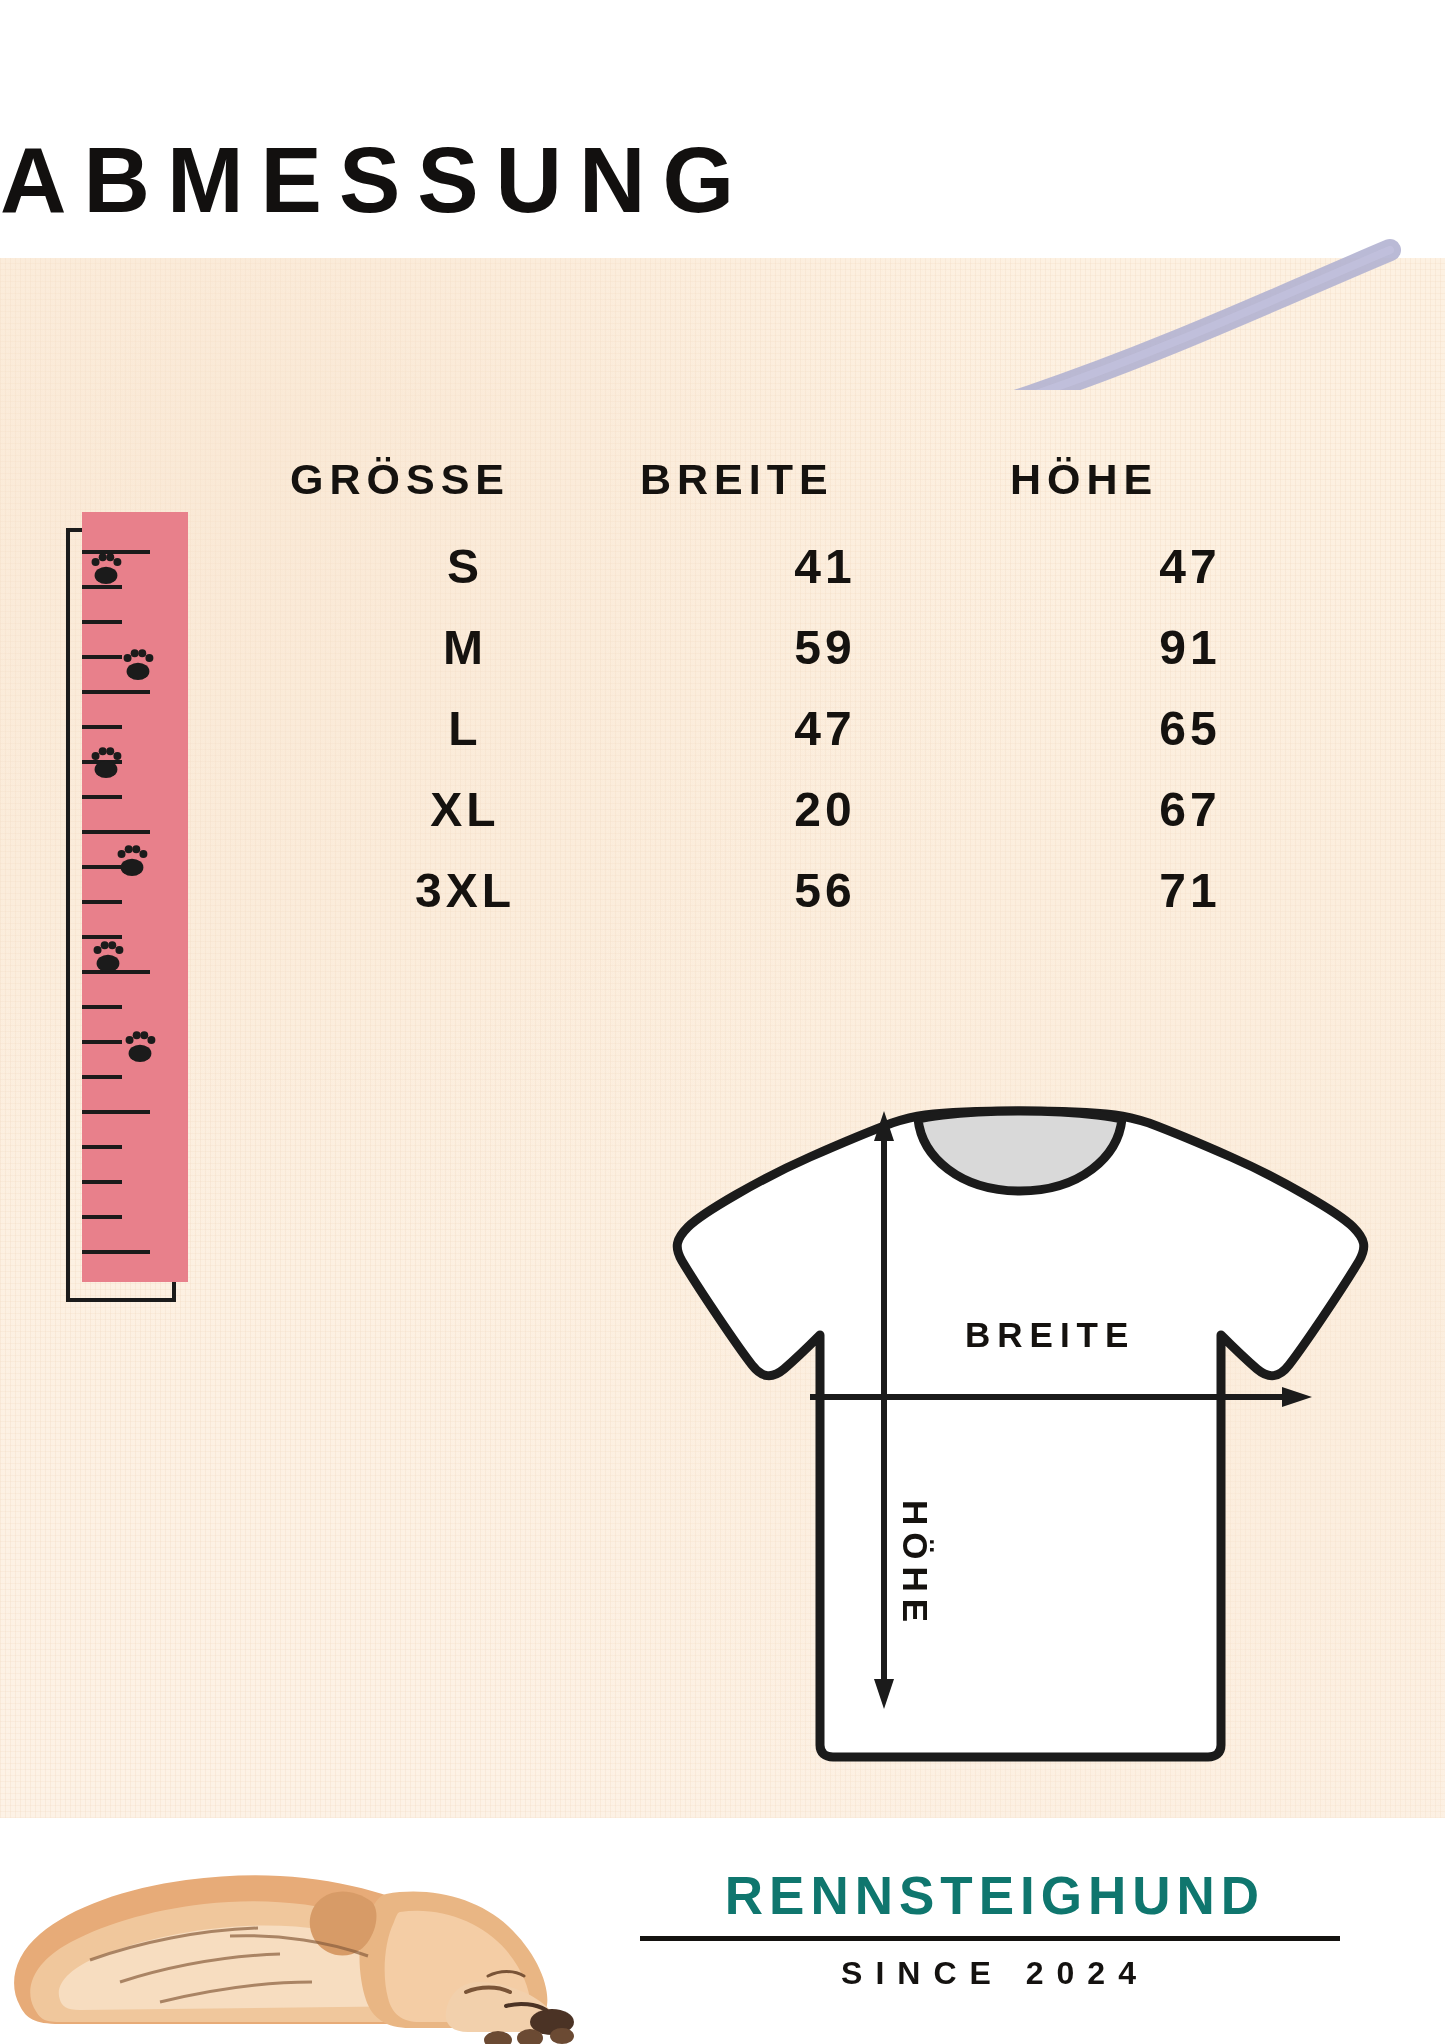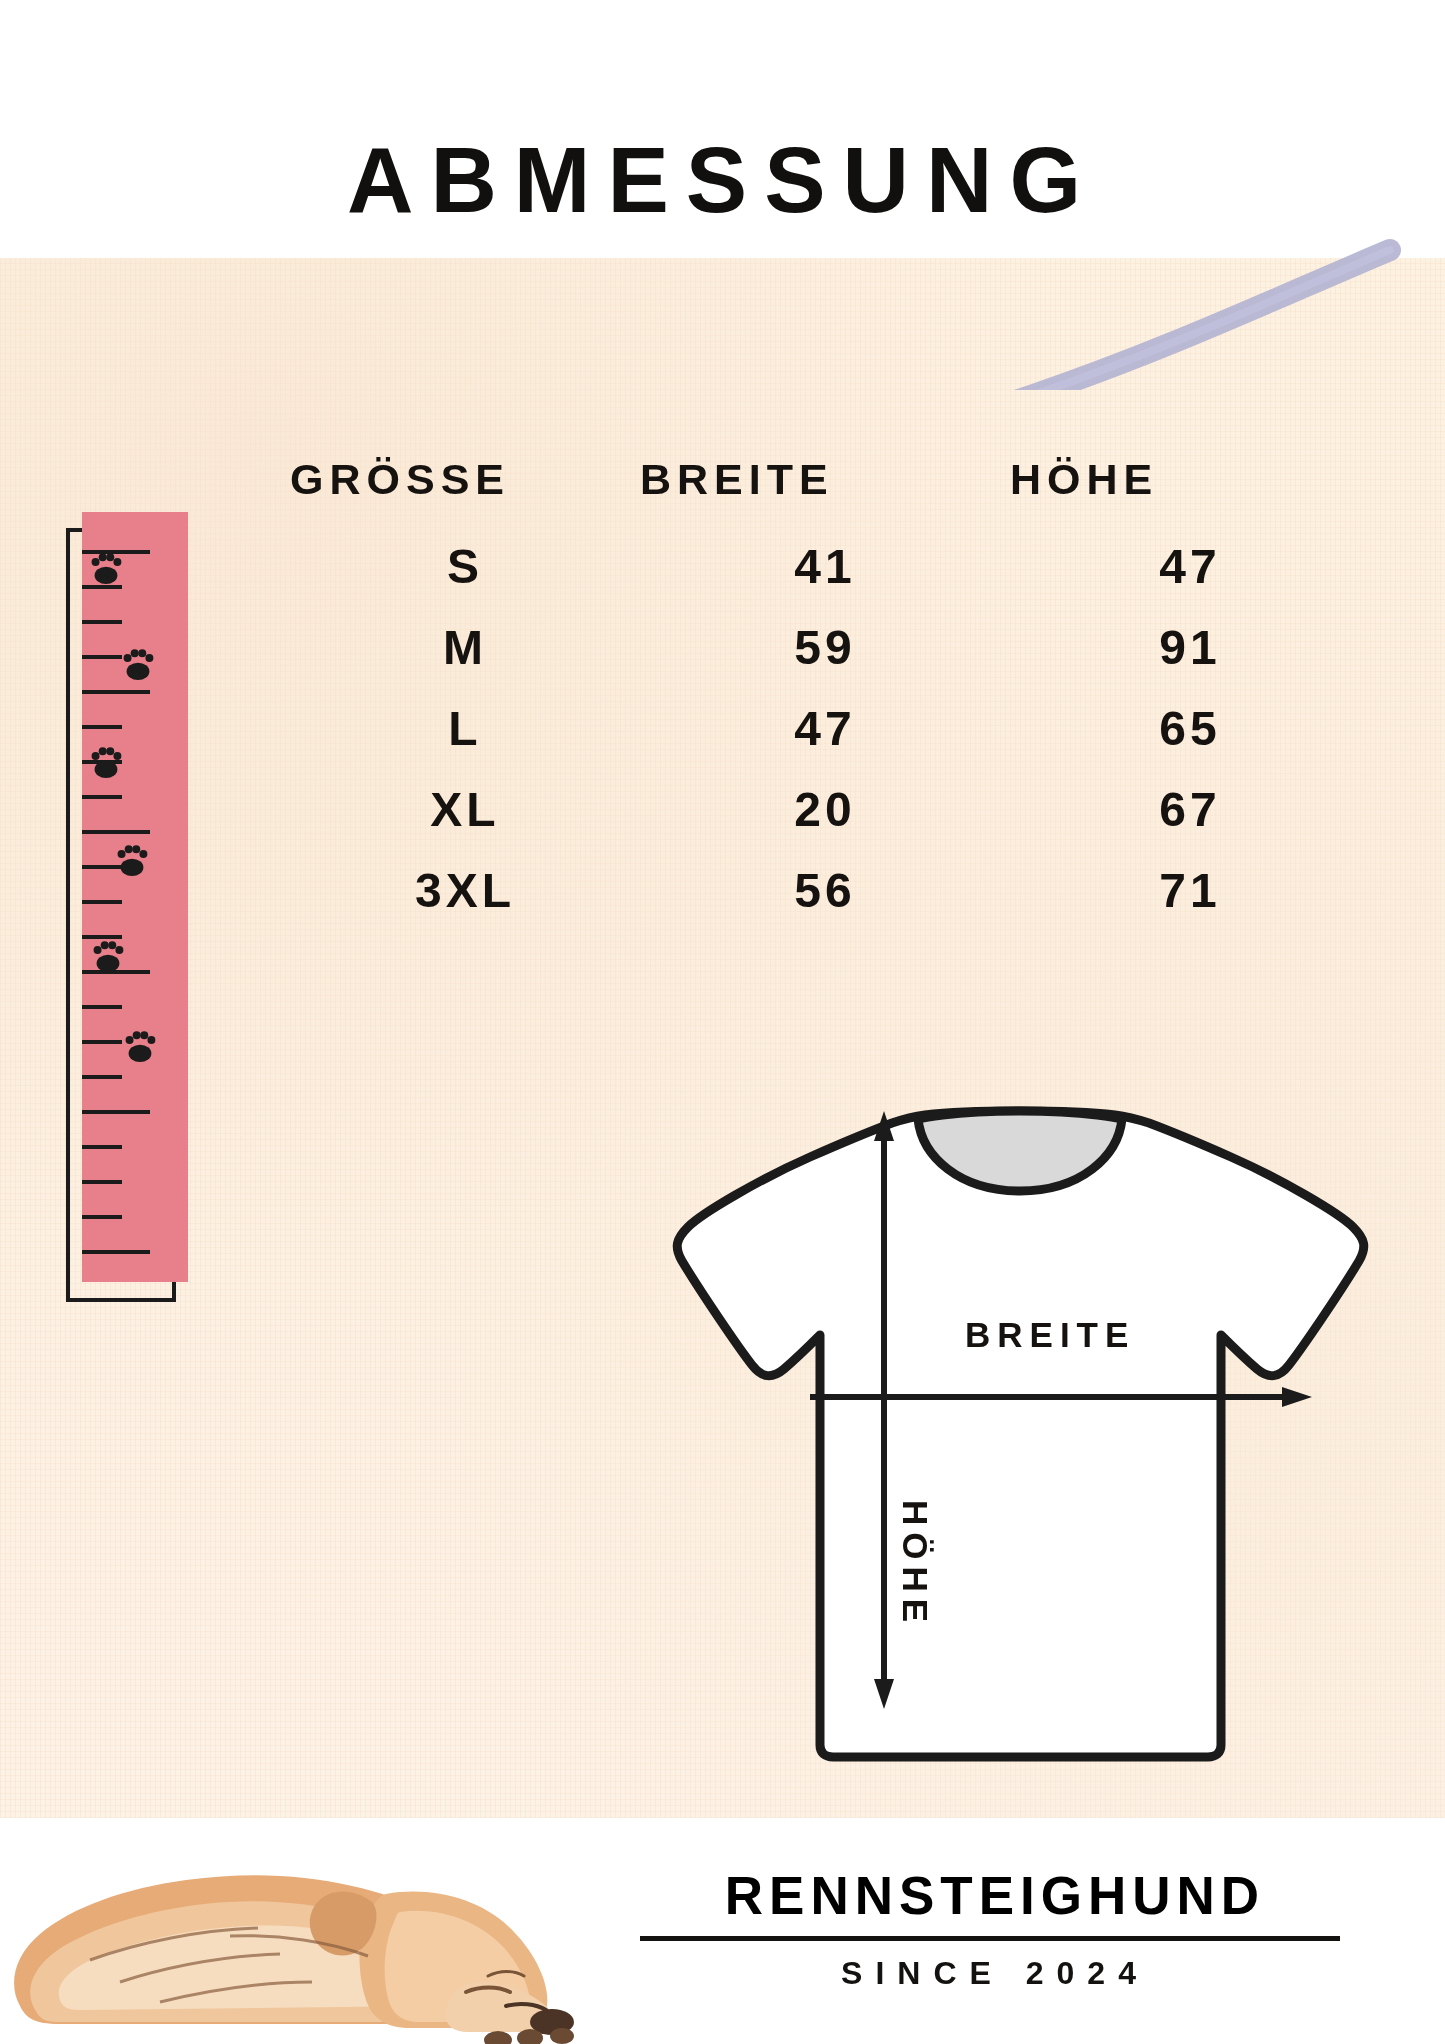--- a/index.html
+++ b/index.html
@@ -39,21 +39,21 @@
       radial-gradient(circle at 18% 12%, rgba(247,226,204,0.55) 0%, rgba(247,226,204,0) 45%),
       radial-gradient(circle at 82% 70%, rgba(250,233,214,0.5) 0%, rgba(250,233,214,0) 50%);
   }
 
   
   .title {
     position: absolute;
     top: 128px;
     left: 0;
     width: 1445px;
-    text-align: center;
+    text-align: left;
     font-size: 92px;
     font-weight: 700;
     letter-spacing: 17px;
     color: #12100f;
     font-family: "Liberation Sans", sans-serif;
     z-index: 5;
   }
 
   .swoosh {
     position: absolute;
@@ -153,21 +153,21 @@
     left: 640px;
     top: 1865px;
     width: 710px;
     z-index: 7;
     text-align: center;
   }
   .brand-name {
     font-size: 53px;
     font-weight: 700;
     letter-spacing: 6px;
-    color: #000000;
+    color: #0f766e;
     white-space: nowrap;
   }
   .brand-rule {
     height: 5px;
     background: #141210;
     margin: 10px 0 14px 0;
     width: 700px;
   }
   .brand-since {
     font-size: 32px;

